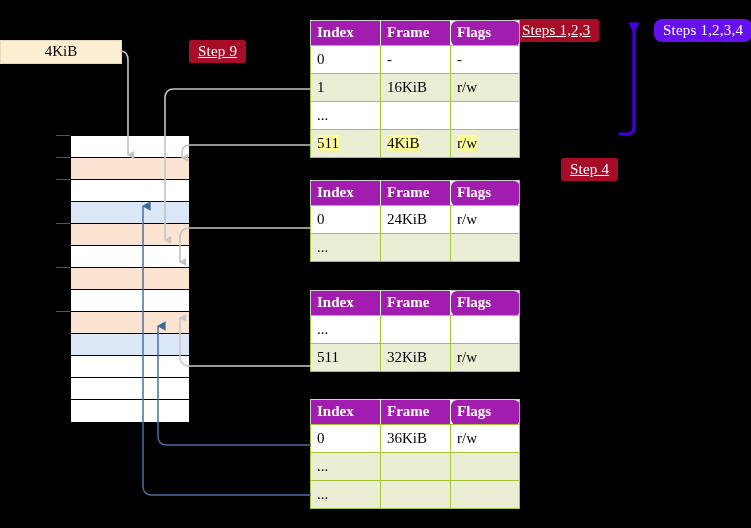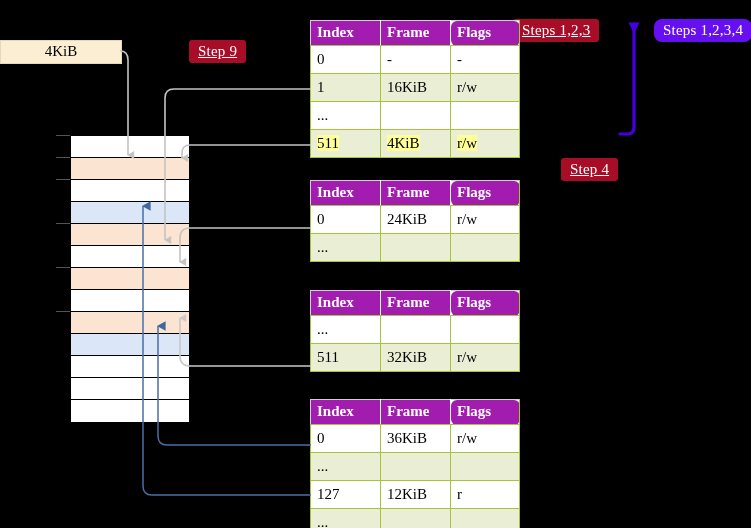--- a/index.html
+++ b/index.html
@@ -221,25 +221,20 @@
           <tr class="plain">
             <td class="col-index">0</td>
             <td class="col-frame">36KiB</td>
             <td class="col-flags">r/w</td>
           </tr>
           <tr class="alt">
             <td class="col-index">...</td>
             <td class="col-frame"></td>
             <td class="col-flags"></td>
           </tr>
-          <tr class="plain">
-            <td class="col-index">127</td>
-            <td class="col-frame">12KiB</td>
-            <td class="col-flags">r</td>
-          </tr>
           <tr class="alt">
             <td class="col-index">...</td>
             <td class="col-frame"></td>
             <td class="col-flags"></td>
           </tr>
         </tbody>
       </table>
     </div>
 
   <svg class="overlay" viewBox="0 0 751 528" xmlns="http://www.w3.org/2000/svg">

